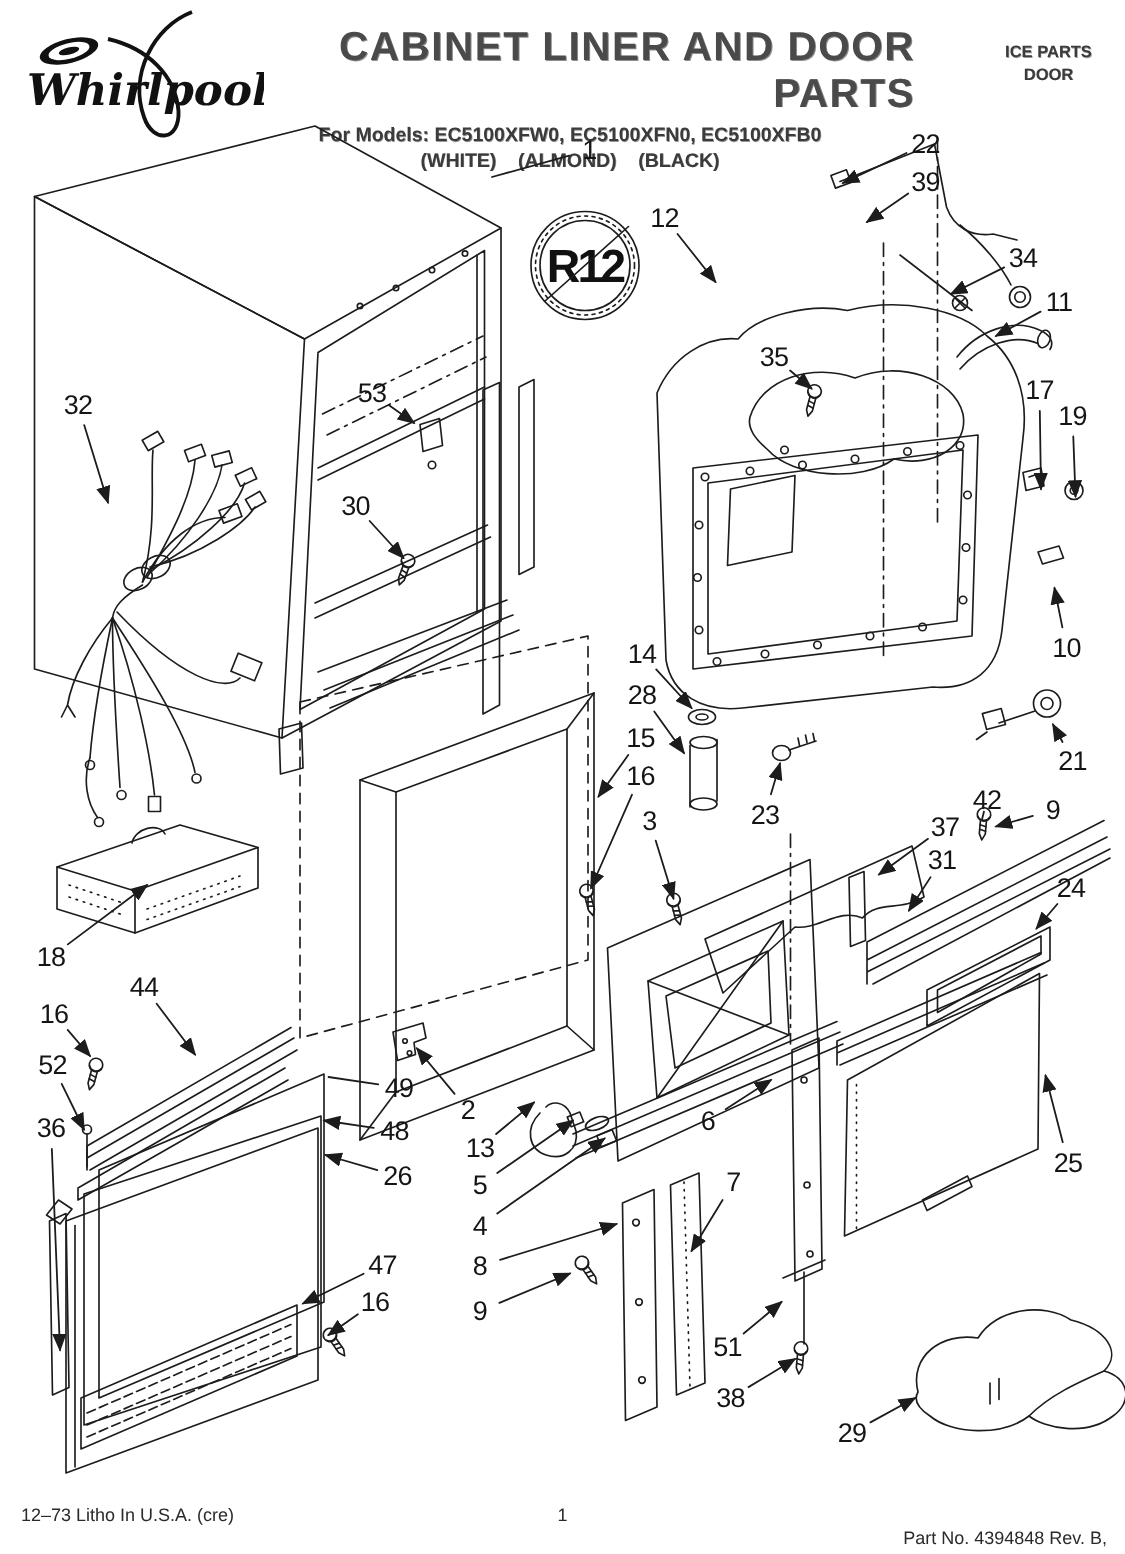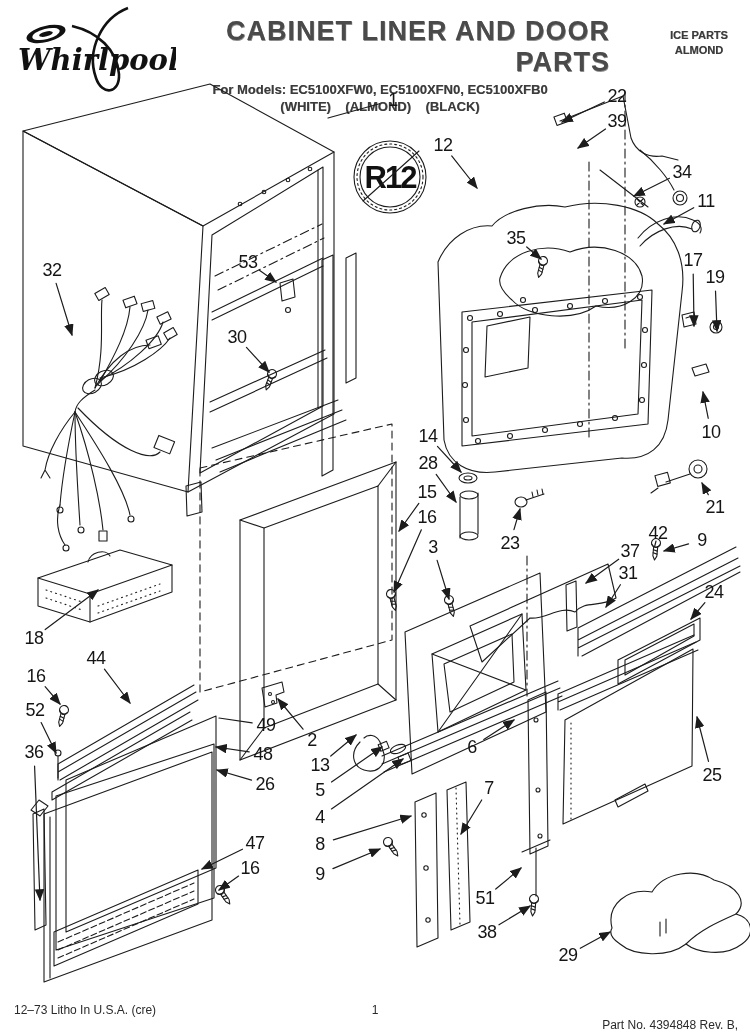--- a/index.html
+++ b/index.html
@@ -51,21 +51,21 @@
   </div>
 
   <div class="titleblock">
     <div class="title">CABINET LINER AND DOOR PARTS</div>
     <div class="models">For Models: EC5100XFW0, EC5100XFN0, EC5100XFB0</div>
     <div class="colors">(WHITE)    (ALMOND)    (BLACK)</div>
   </div>
 
   <div class="corner">
     <div>ICE PARTS</div>
-    <div>ALMOND</div>
+    <div>DOOR</div>
   </div>
 
   <svg id="diagram-svg" width="750" height="1036" viewBox="0 0 750 1036">
     <defs>
       <marker id="arrowhead" markerWidth="10" markerHeight="8" refX="9" refY="4" orient="auto">
         <polygon points="0,0 10,4 0,8" fill="#1c1c1c" stroke="none"></polygon>
       </marker>
       <g id="screwGlyph">
         <circle cx="0" cy="0" r="4.5" fill="#fff"></circle>
         <path d="M-4,1.5 A4.5,4.5 0 0 0 4,1.5"></path>

